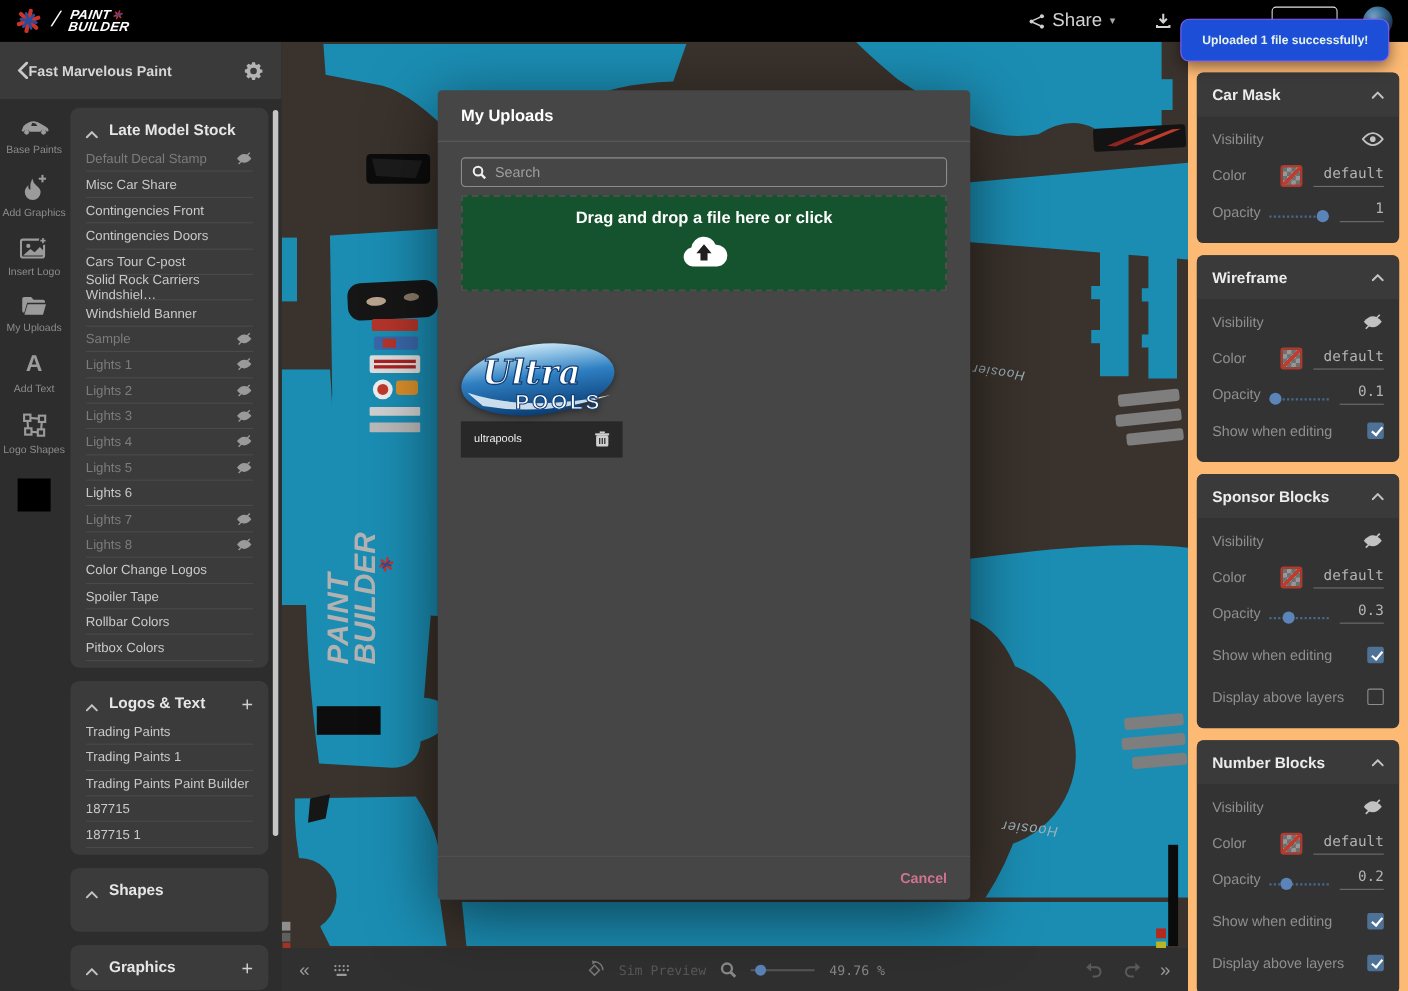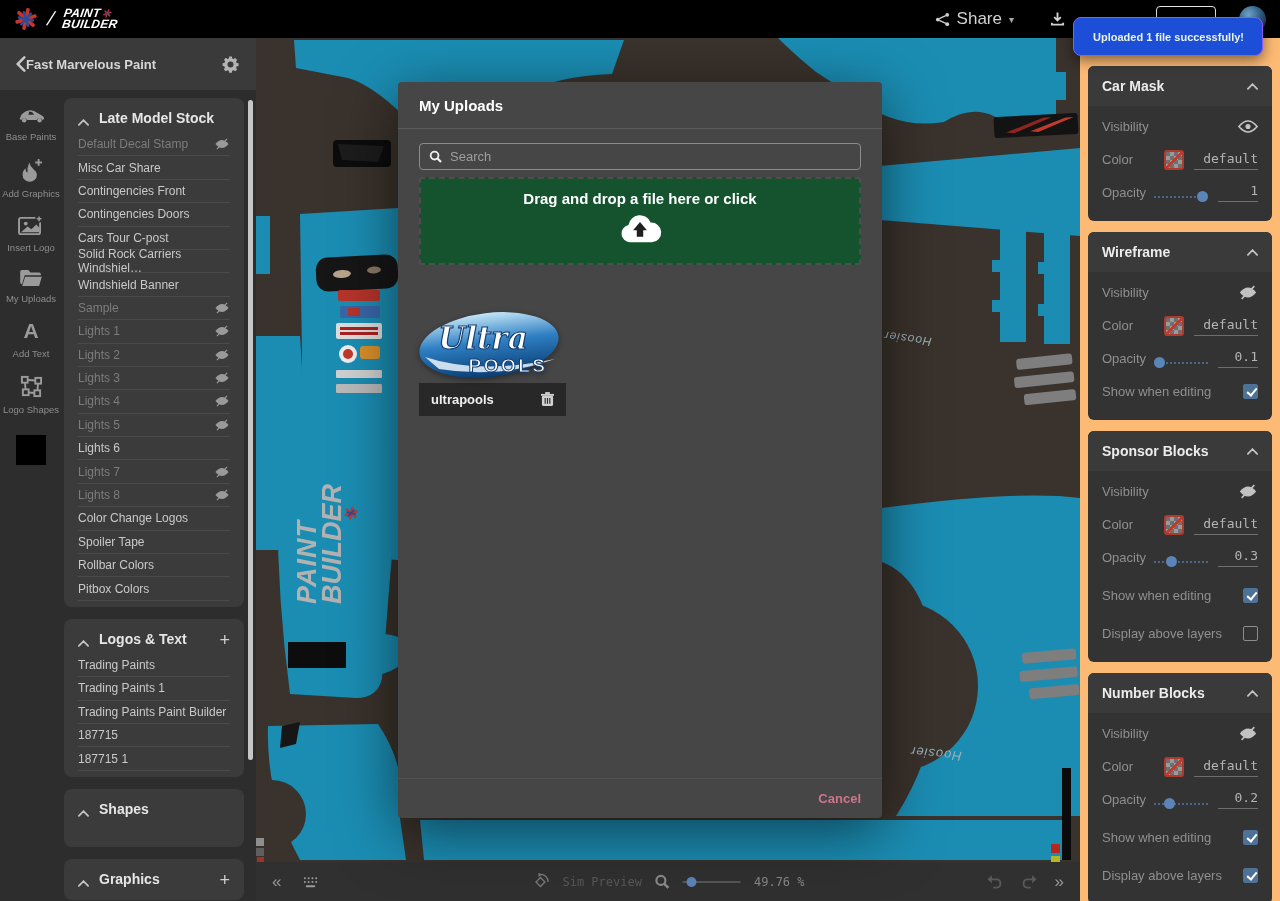--- a/index.html
+++ b/index.html
@@ -121,21 +121,21 @@
     align-items:center; padding:0 9px; gap:8px; margin-bottom:7px; color:#eee; }
   .searchbox input { flex:1; background:transparent; border:none; outline:none; color:#ddd; font-size:13px;
     font-family:"Liberation Sans", sans-serif; }
   .searchbox input::placeholder { color:#9e9e9e; }
   .dropzone { height:88px; background:#14532d; border:2px dashed #4e4e4e; border-radius:2px;
     display:flex; flex-direction:column; align-items:center; padding-top:11px; gap:5px; }
   .dz-label { font-size:15px; font-weight:800; color:#fff; }
   .upload-item { width:147px; margin-top:44px; }
   .upload-thumb { height:74px; display:flex; align-items:flex-end; filter:drop-shadow(0 2px 3px rgba(0,0,0,.4)); }
   .upload-bar { height:33px; background:#282828; display:flex; align-items:center; padding:0 12px;
-    color:#eee; font-size:13px; font-weight:700; }
+    color:#eee; font-size:10px; font-weight:400; }
   .trash-btn { margin-left:auto; color:#d0d0d0; }
   .modal-foot { height:40px; display:flex; align-items:center; justify-content:flex-end;
     padding:0 21px; border-top:1px solid #515151; }
   .cancel-btn { color:#d0738e; font-size:13px; font-weight:700; background:none; border:none;
     font-family:"Liberation Sans", sans-serif; }
 
   
   .toast { position:absolute; left:1073px; top:17px; width:190px; height:39px; background:#1d4ed8;
     border:1px solid #8b5cf6; border-radius:8px; display:flex; align-items:center; padding:0 11px;
     gap:8px; z-index:60; box-shadow:0 4px 14px rgba(0,0,0,.5); }

